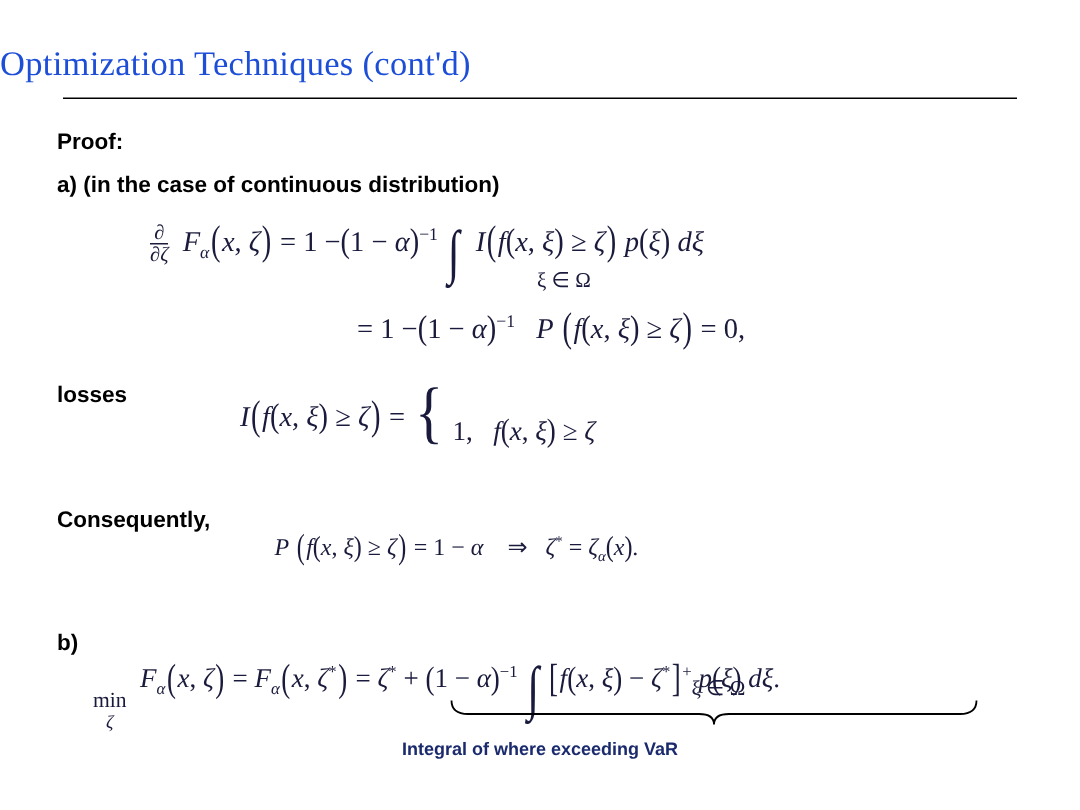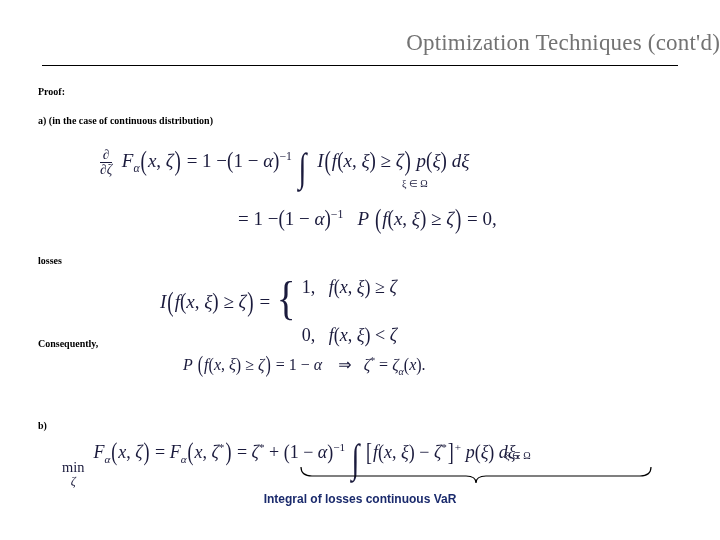--- a/index.html
+++ b/index.html
@@ -19,38 +19,38 @@
     left: 0; top: 0;
     width: 720px;
     height: 540px;
     background: #ffffff;
   }
   .title {
     position: absolute;
     left: 0;
     top: 30px;
     width: 720px;
-    text-align: right;
+    text-align: left;
     font-family: "Liberation Serif", serif;
     font-size: 23px;
-    color: #737373;
+    color: #1d4ed8;
     letter-spacing: 0.2px;
   }
   .title-rule {
     position: absolute;
     left: 42px;
     top: 65px;
     width: 636px;
     height: 1px;
     background: #000000;
   }
   .label {
     position: absolute;
-    font-family: Liberation Serif, serif;
-    font-size: 10px;
+    font-family: Liberation Sans, sans-serif;
+    font-size: 15px;
     font-weight: bold;
     color: #000000;
     white-space: nowrap;
   }
   .proof { left: 38px; top: 86px; }
   .case-a { left: 38px; top: 115px; text-align: center; }
   .where { left: 38px; top: 255px; }
   .consequently { left: 38px; top: 338px; }
   .case-b { left: 38px; top: 420px; }
   .caption {
@@ -100,23 +100,22 @@
     font-family: "Liberation Serif", serif;
     font-size: 40px;
     font-style: normal;
     display: inline-block;
     transform: scaleX(0.72);
     vertical-align: -14px;
     line-height: 0.6;
   }
   .intlim {
     position: absolute;
-    font-size: 10px;
-    font-style: normal;
-    margin-left: 44px;
+    font-size: 14px;
+    font-style: normal;
   }
   .frac {
     display: inline-block;
     vertical-align: middle;
     text-align: center;
     font-size: 0.72em;
     line-height: 1.05;
   }
   .frac .num { display: block; font-style: italic; }
   .frac .den { display: block; border-top: 1px solid #1a1a3c; font-style: italic; }
@@ -180,21 +179,20 @@
     <span class="mop">= 1 </span><span class="mop">−</span><span class="paren-sm"> (</span><span class="mop">1 </span><span class="mop">−</span><span class="mi"> α</span><span class="paren-sm">)</span><span class="supn">−1</span>
     <span class="mi">&nbsp;&nbsp;P</span>&nbsp;<span class="paren">(</span><span class="mi">f</span><span class="paren-sm">(</span><span class="mi">x</span>, <span class="mi">ξ</span><span class="paren-sm">)</span><span class="mop"> ≥ </span><span class="mi">ζ</span><span class="paren">)</span><span class="mop"> = 0,</span>
   </div>
 
   <div class="label where">losses</div>
 
   <div class="math eq3">
     <span class="mi">I</span><span class="paren">(</span><span class="mi">f</span><span class="paren-sm">(</span><span class="mi">x</span>, <span class="mi">ξ</span><span class="paren-sm">)</span><span class="mop"> ≥ </span><span class="mi">ζ</span><span class="paren">)</span><span class="mop"> = </span><span class="brace">{</span>
     <span class="cases">
       <span class="row"><span class="mop">1,</span>&nbsp;&nbsp;&nbsp;<span class="mi">f</span><span class="paren-sm">(</span><span class="mi">x</span>, <span class="mi">ξ</span><span class="paren-sm">)</span><span class="mop"> ≥ </span><span class="mi">ζ</span></span>
-      <span class="row"><span class="mop">0,</span>&nbsp;&nbsp;&nbsp;<span class="mi">f</span><span class="paren-sm">(</span><span class="mi">x</span>, <span class="mi">ξ</span><span class="paren-sm">)</span><span class="mop"> &lt; </span><span class="mi">ζ</span></span>
     </span>
   </div>
 
   <div class="label consequently">Consequently,</div>
 
   <div class="math eq4">
     <span class="mi">P</span>&nbsp;<span class="paren">(</span><span class="mi">f</span><span class="paren-sm">(</span><span class="mi">x</span>, <span class="mi">ξ</span><span class="paren-sm">)</span><span class="mop"> ≥ </span><span class="mi">ζ</span><span class="paren">)</span><span class="mop"> = 1 </span><span class="mop">−</span><span class="mi"> α</span>
     &nbsp;&nbsp;&nbsp;<span class="mop">⇒</span>&nbsp;&nbsp;&nbsp;<span class="mi">ζ</span><span class="supn">*</span><span class="mop"> = </span><span class="mi">ζ</span><span class="sub">α</span><span class="paren-sm">(</span><span class="mi">x</span><span class="paren-sm">)</span><span class="mop">.</span>
   </div>
 
@@ -208,15 +206,15 @@
     <span class="mop"> = </span><span class="mi">F</span><span class="sub">α</span><span class="paren">(</span><span class="mi">x</span>, <span class="mi">ζ</span><span class="supn">*</span><span class="paren">)</span>
     <span class="mop"> = </span><span class="mi">ζ</span><span class="supn">*</span><span class="mop"> + </span><span class="paren-sm">(</span><span class="mop">1 </span><span class="mop">−</span><span class="mi"> α</span><span class="paren-sm">)</span><span class="supn">−1</span>
     <span class="intsign">∫</span><span class="intlim" style="left:399px; top:30px;">ξ ∈ Ω</span>
     <span class="paren">[</span><span class="mi">f</span><span class="paren-sm">(</span><span class="mi">x</span>, <span class="mi">ξ</span><span class="paren-sm">)</span><span class="mop"> − </span><span class="mi">ζ</span><span class="supn">*</span><span class="paren">]</span><span class="supn">+</span><span class="mi"> p</span><span class="paren-sm">(</span><span class="mi">ξ</span><span class="paren-sm">)</span><span class="mi"> dξ</span><span class="mop">.</span>
   </div>
 
   <svg class="underbrace" viewBox="0 0 352 18" preserveAspectRatio="none">
     <path d="M1 1 Q1 10 12 10 L166 10 Q176 10 176 17 Q176 10 186 10 L340 10 Q351 10 351 1" fill="none" stroke="#000000" stroke-width="1.2"></path>
   </svg>
 
-  <div class="caption">Integral of losses continuous VaR</div>
+  <div class="caption">Integral of where exceeding VaR</div>
 
 </div>
 
 </body></html>

